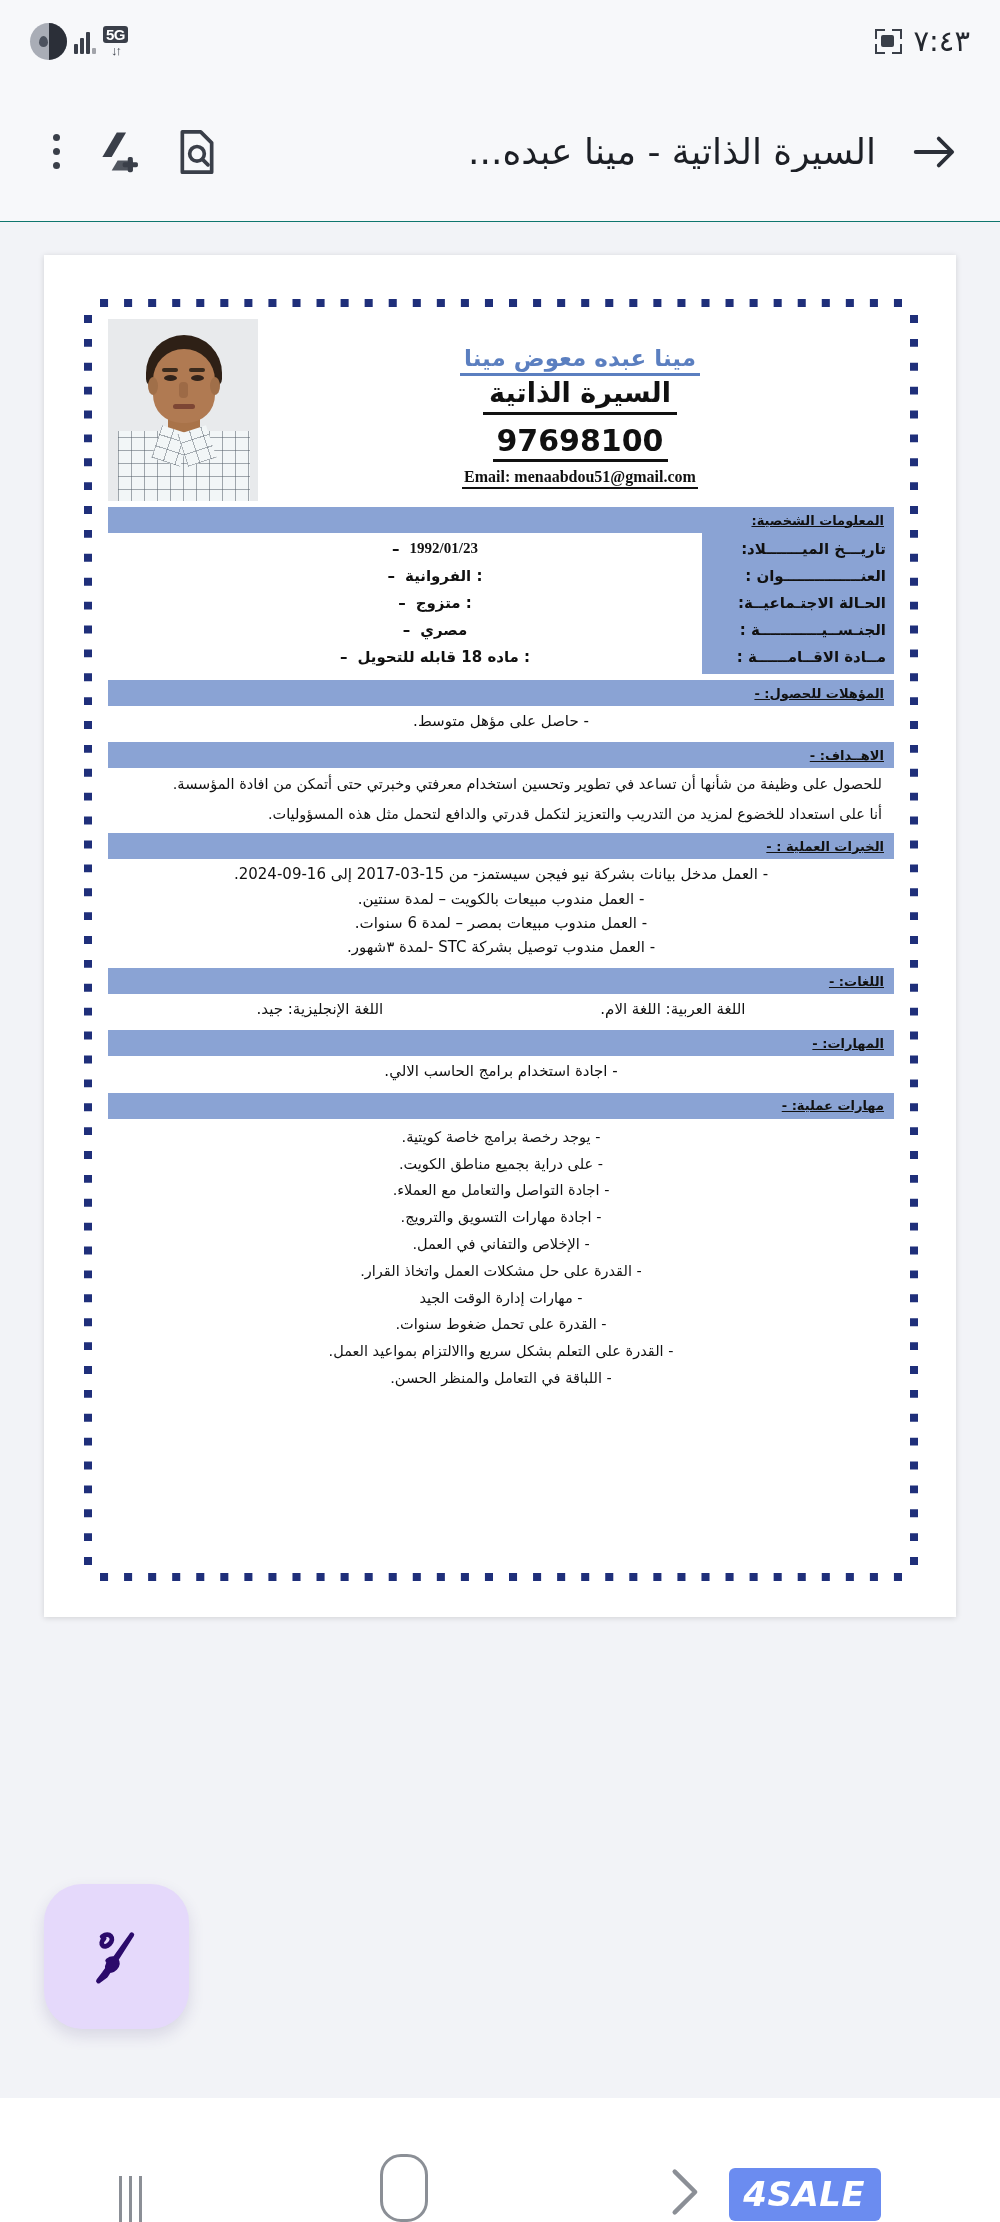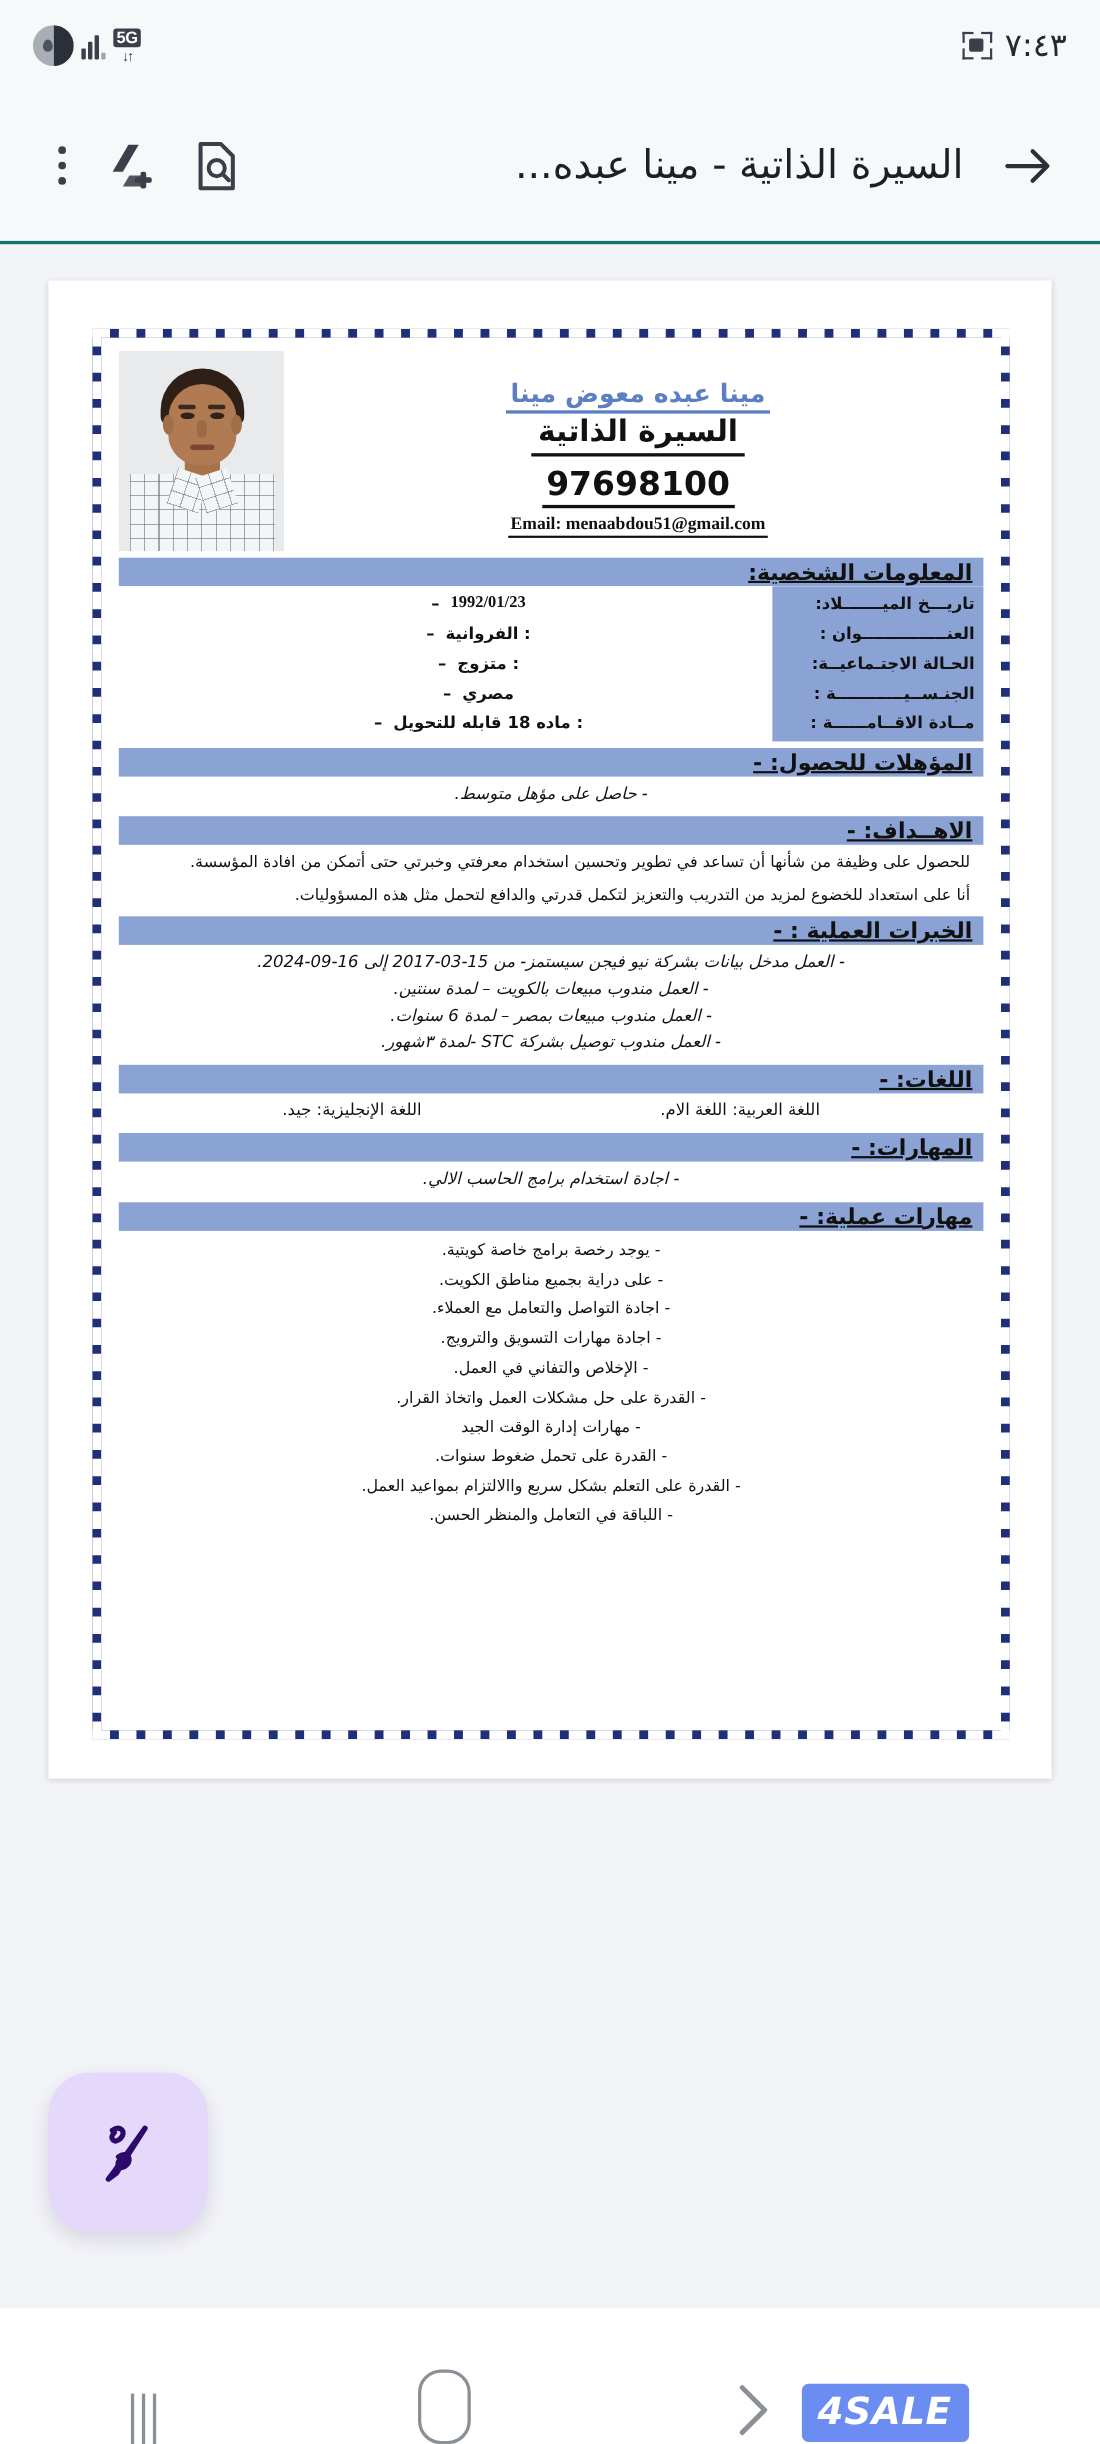--- a/index.html
+++ b/index.html
@@ -95,21 +95,21 @@
   .toolbar {
     position: absolute;
     top: 82px; left: 0;
     width: 1000px; height: 140px;
     background: #f7f8fa;
     display: flex;
     align-items: center;
     direction: rtl;
     padding: 0 36px;
     box-sizing: border-box;
-    border-bottom: 3px solid #0f766e;
+    border-bottom: 1px solid #0f766e;
   }
   .tb-back {
     width: 62px; height: 62px;
     display: flex; align-items: center; justify-content: center;
     flex: 0 0 auto;
   }
   .tb-back svg { width: 46px; height: 46px; }
   .tb-title {
     flex: 1 1 auto;
     font-size: 36px;
@@ -277,21 +277,21 @@
   
   .sec-bar {
     background: #8aa3d4;
     height: 26px;
     display: flex;
     align-items: center;
     padding: 0 10px;
     margin-top: 6px;
   }
   .sec-bar .lbl {
-    font-size: 20px;
+    font-size: 13px;
     font-weight: 700;
     color: #111;
     font-family: "DejaVu Sans", sans-serif;
     text-decoration: underline;
     white-space: nowrap;
   }
 
   
   .info-wrap {
     display: flex;
@@ -336,21 +336,21 @@
     text-align: center;
     padding: 4px 10px;
     line-height: 1.5;
   }
   .line.just {
     text-align: justify;
     padding: 5px 12px 2px 12px;
     font-size: 14.5px;
     line-height: 1.55;
   }
-  .bullet-list { padding: 3px 10px 3px 10px; font-style: italic; }
+  .bullet-list { padding: 3px 10px 3px 10px; }
   .bullet-list .bl {
     font-size: 15px;
     color: #111;
     font-family: "DejaVu Sans", sans-serif;
     text-align: center;
     line-height: 1.62;
     white-space: nowrap;
   }
   .lang-row {
     display: flex;

